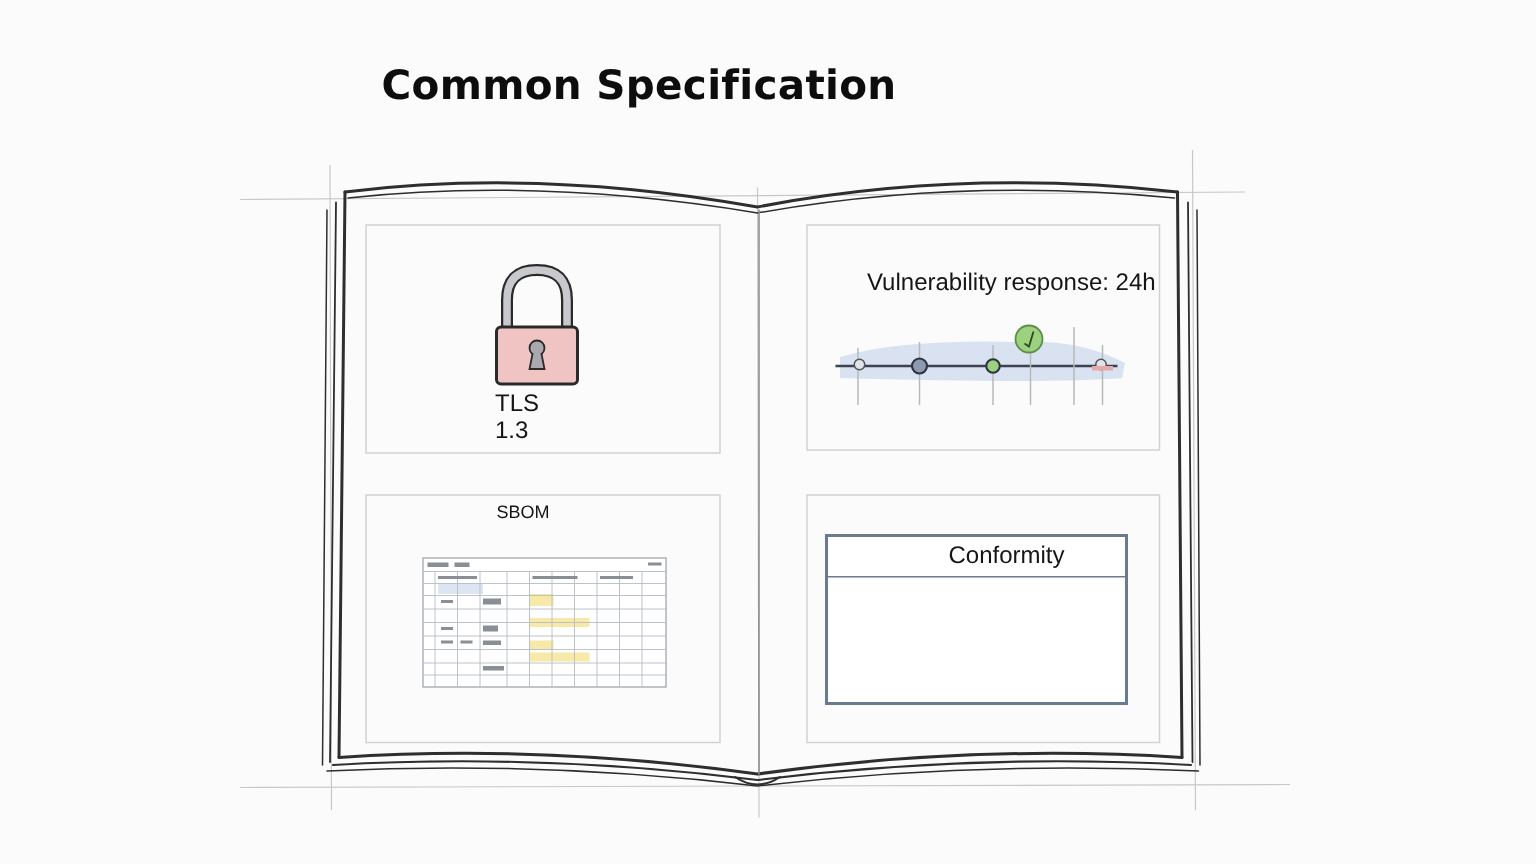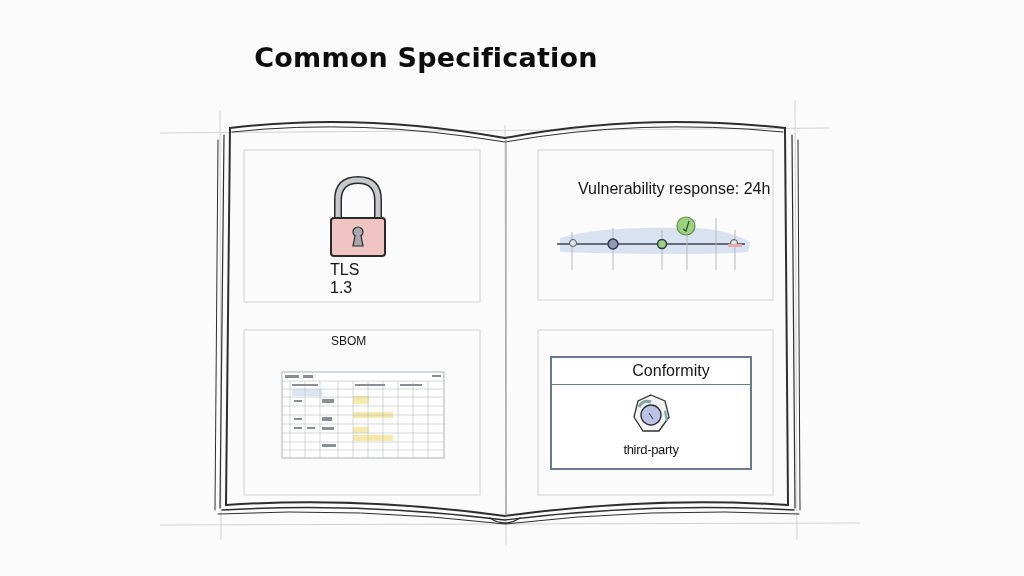--- a/index.html
+++ b/index.html
@@ -131,24 +131,14 @@
   </g>
 </svg>
 
 <div class="panel-text tls">TLS 1.3</div>
 <div class="panel-text vuln">Vulnerability response: 24h</div>
 <div class="panel-text sbom">SBOM</div>
 
 <div class="conf-box">
   <div class="conf-head">Conformity</div>
   <div class="conf-cols">
-    <div class="conf-col">
-      <svg class="conf-icon" width="44" height="46" viewBox="0 0 44 46">
-        <polygon points="22,4 36,10 40,26 30,40 14,40 5,26 9,10" fill="#f3f3f3" stroke="#333" stroke-width="1.3"></polygon>
-        <circle cx="22" cy="24" r="10" fill="#b9c4e6" stroke="#333" stroke-width="1.4"></circle>
-        <path d="M10 16 Q14 8 22 11" fill="none" stroke="#7da7a0" stroke-width="3"></path>
-        <path d="M36 20 L38 30" stroke="#6aa8a0" stroke-width="2"></path>
-        <path d="M20 22 L24 28" stroke="#333" stroke-width="1"></path>
-      </svg>
-      <div class="conf-label">third-party</div>
-    </div>
   </div>
 </div>
 
 </body></html>

